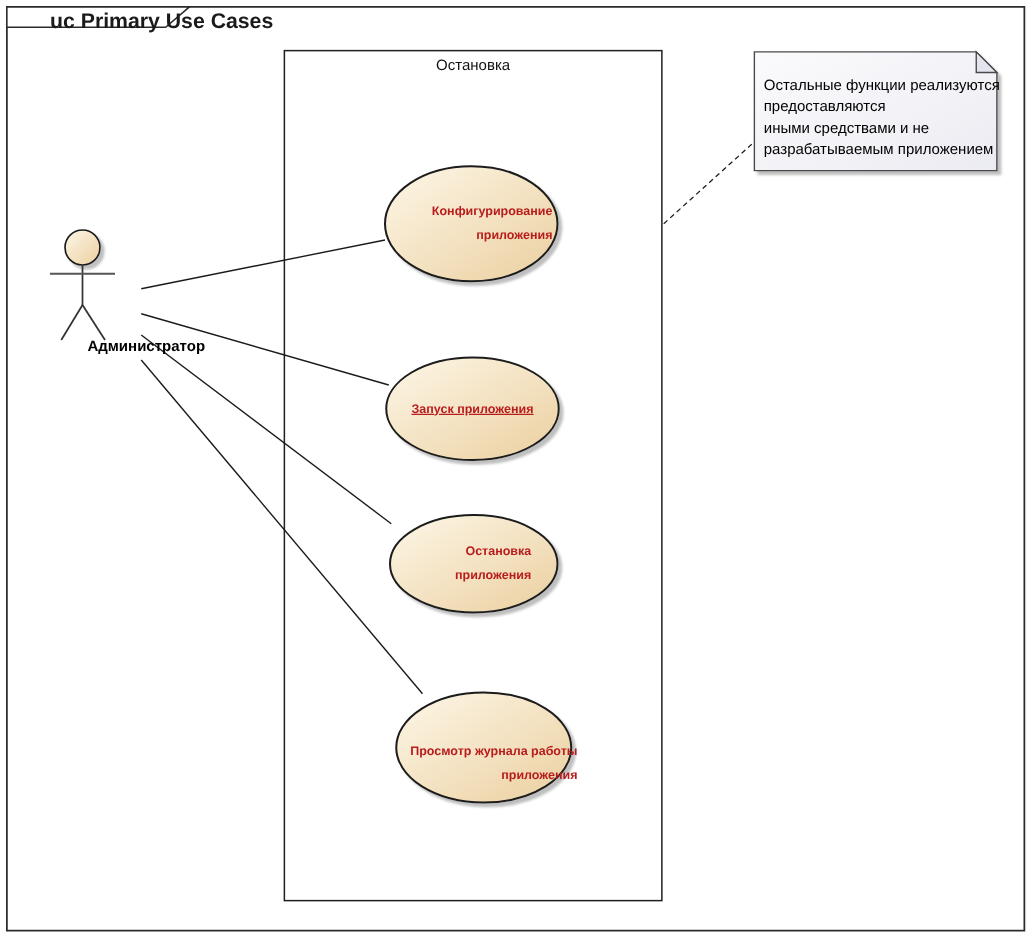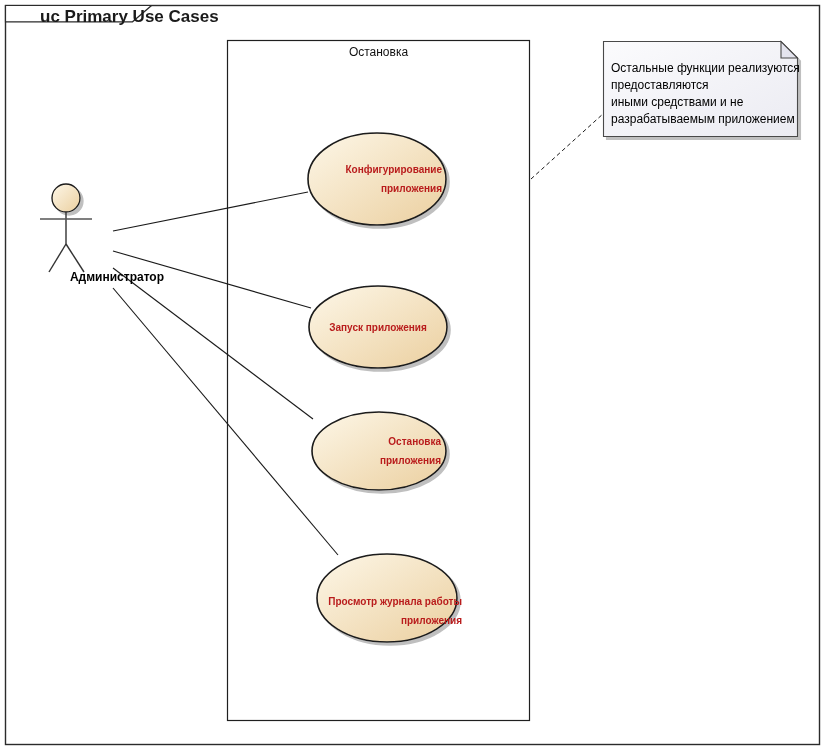--- a/index.html
+++ b/index.html
@@ -23,22 +23,22 @@
     left: 227px; top: 45px; width: 303px;
     text-align: center; font-size: 12px; color: #111;
   }
   .uc-label {
     display: flex; align-items: center; justify-content: center;
     text-align: right;
     font-size: 10px; font-weight: bold; color: #b91c1c;
     line-height: 19px;
   }
   .uc1 { left: 312px; top: 139px; width: 130px; height: 80px; }
-  .uc2 { left: 308px; top: 292px; width: 140px; height: 70px; }
-  .uc3 { left: 341px; top: 416px; width: 100px; height: 70px; }
+  .uc2 { left: 308px; top: 292px; width: 140px; height: 70px; text-decoration: underline; }
+  .uc3 { left: 325px; top: 416px; width: 100px; height: 70px; }
   .uc4 { left: 312px; top: 576px; width: 150px; height: 70px; }
   .actor-label {
     left: 16px; top: 270px; width: 106px;
     text-align: center; font-size: 12px; font-weight: bold; color: #000; margin-left: 48px;
   }
   .note-text {
     left: 611px; top: 60px; width: 184px;
     font-size: 12px; line-height: 17px; color: #000000;
   }
   .note-line { height: 17px; white-space: nowrap; }

